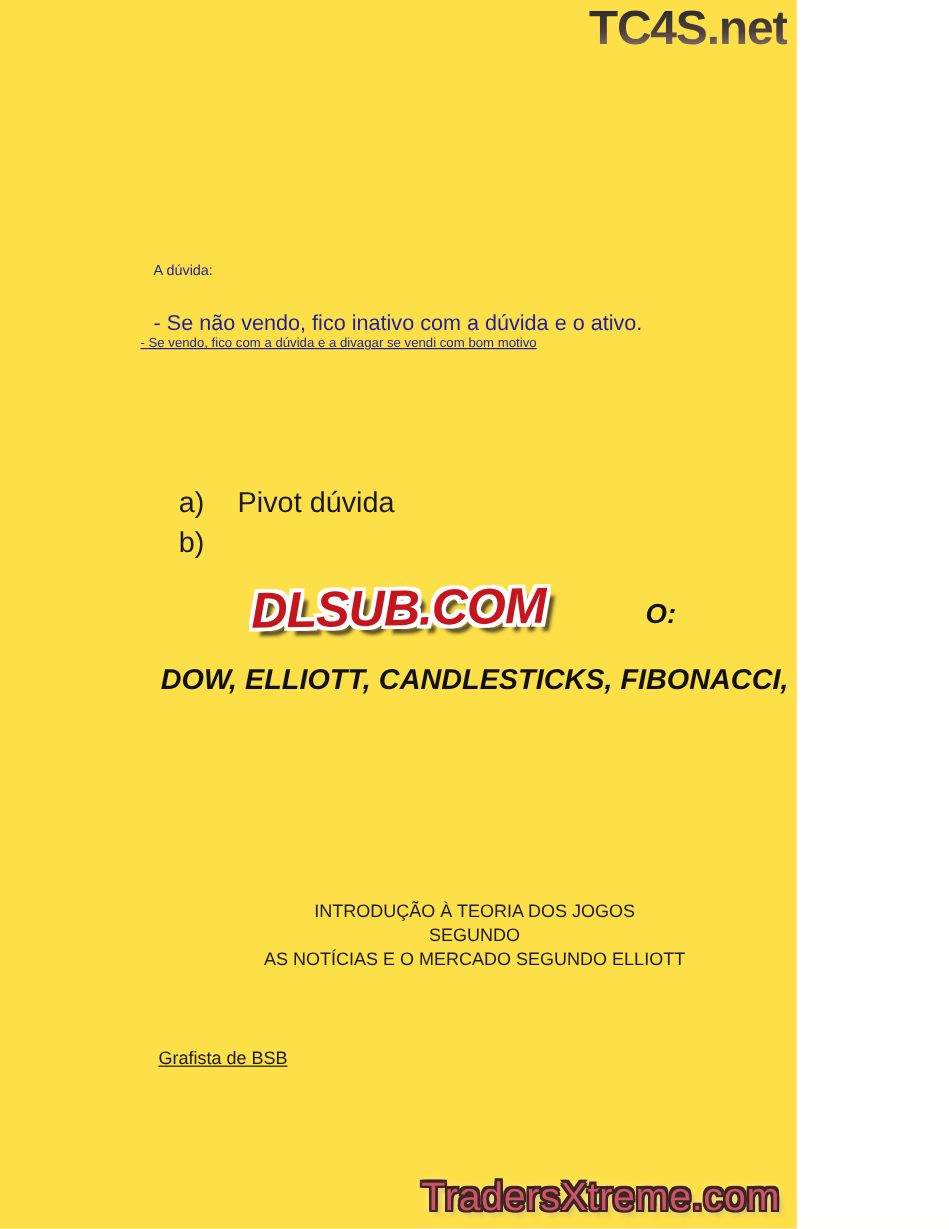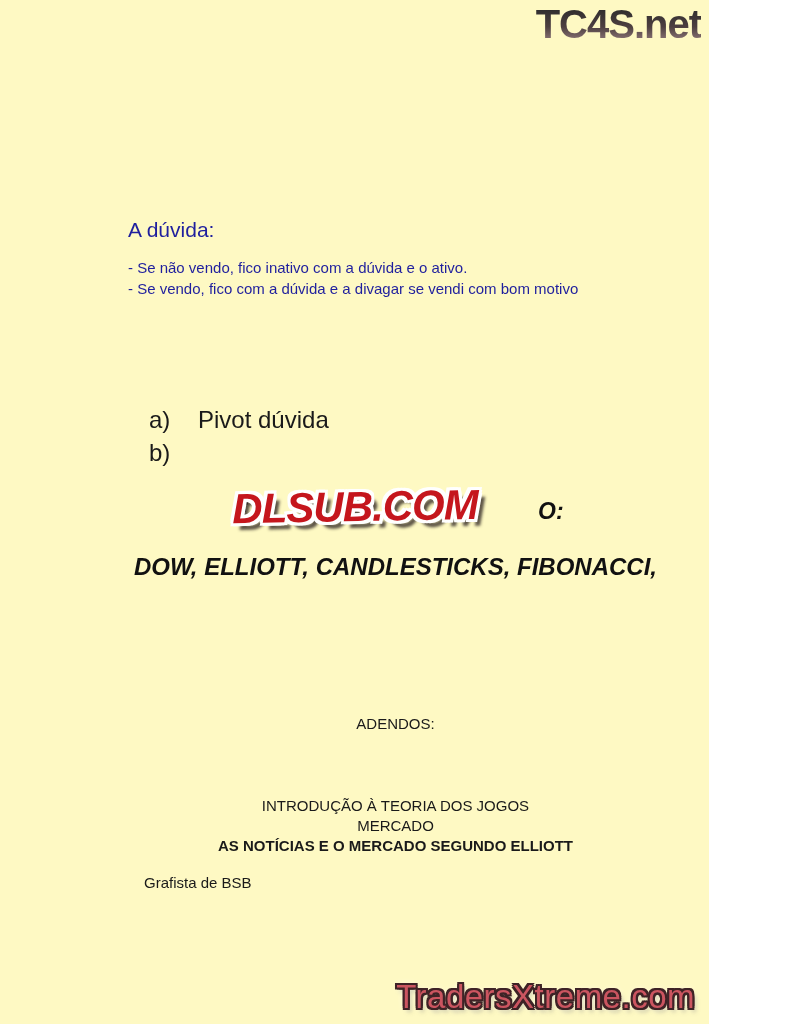--- a/index.html
+++ b/index.html
@@ -4,25 +4,24 @@
 <style>
   html, body {
     margin: 0;
     padding: 0;
     background: #ffffff;
   }
   .page {
     position: relative;
     width: 664px;
     height: 1024px;
-    background: #fef9c3;
+    background: #fde047;
     overflow: hidden;
     font-family: "Liberation Sans", sans-serif;
     color: #161616;
-    padding-left: 45px;
   }
 
   
   .tc4s-logo {
     position: absolute;
     top: 2px;
     right: 8px;
     font-size: 40px;
     font-weight: 700;
     letter-spacing: -1px;
@@ -30,37 +29,38 @@
     -webkit-background-clip: text;
     background-clip: text;
     color: transparent;
   }
 
   
   .doubt-heading {
     position: absolute;
     left: 128px;
     top: 218px;
-    font-size: 21px;
+    font-size: 12px;
     color: #1f1f9e;
   }
   .doubt-line1 {
     position: absolute;
     left: 128px;
     top: 259px;
-    font-size: 15px;
+    font-size: 18px;
     color: #1f1f9e;
     text-align: center;
   }
   .doubt-line2 {
     position: absolute;
-    left: 128px;
+    left: 117px;
     top: 280px;
-    font-size: 15px;
+    font-size: 11px;
     color: #1f1f9e;
+    text-decoration: underline;
   }
 
   
   .pivot-list {
     position: absolute;
     left: 149px;
     top: 403px;
     font-size: 24px;
     line-height: 33px;
     color: #1a1a1a;
@@ -126,30 +126,30 @@
   }
   .addenda-list {
     position: absolute;
     left: 0;
     top: 750px;
     width: 791px;
     text-align: center;
     font-size: 15px;
     line-height: 20px;
     color: #1a1a1a;
-    margin-top: 46px;
-  }
-  .addenda-item-bold { font-weight: 700; }
+  }
+  .addenda-item-bold { font-weight: 400; }
 
   
   .footer-note {
     position: absolute;
-    left: 144px;
+    left: 132px;
     top: 874px;
     font-size: 15px;
+    text-decoration: underline;
     color: #1a1a1a;
   }
 
   
   .traders-logo {
     position: absolute;
     top: 978px;
     right: 14px;
     font-size: 33px;
     font-weight: 400;
@@ -187,24 +187,23 @@
 
   <div class="frag frag-left">E</div>
   <div class="frag frag-right">O:</div>
 
   <div class="dlsub-logo">DLSUB.COM</div>
 
   <div class="main-heading">
     <div>DOW, ELLIOTT, CANDLESTICKS, FIBONACCI,</div>
   </div>
 
-  <div class="addenda-heading">ADENDOS:</div>
   <div class="addenda-list">
     <div>INTRODUÇÃO À TEORIA DOS JOGOS</div>
-    <div>MERCADO</div>
+    <div>SEGUNDO</div>
     <div class="addenda-item-bold">AS NOTÍCIAS E O MERCADO SEGUNDO ELLIOTT</div>
   </div>
 
   <div class="footer-note">Grafista de BSB</div>
 
   <div class="traders-logo">TradersXtreme.com</div>
 
 </div>
 
 </body></html>

